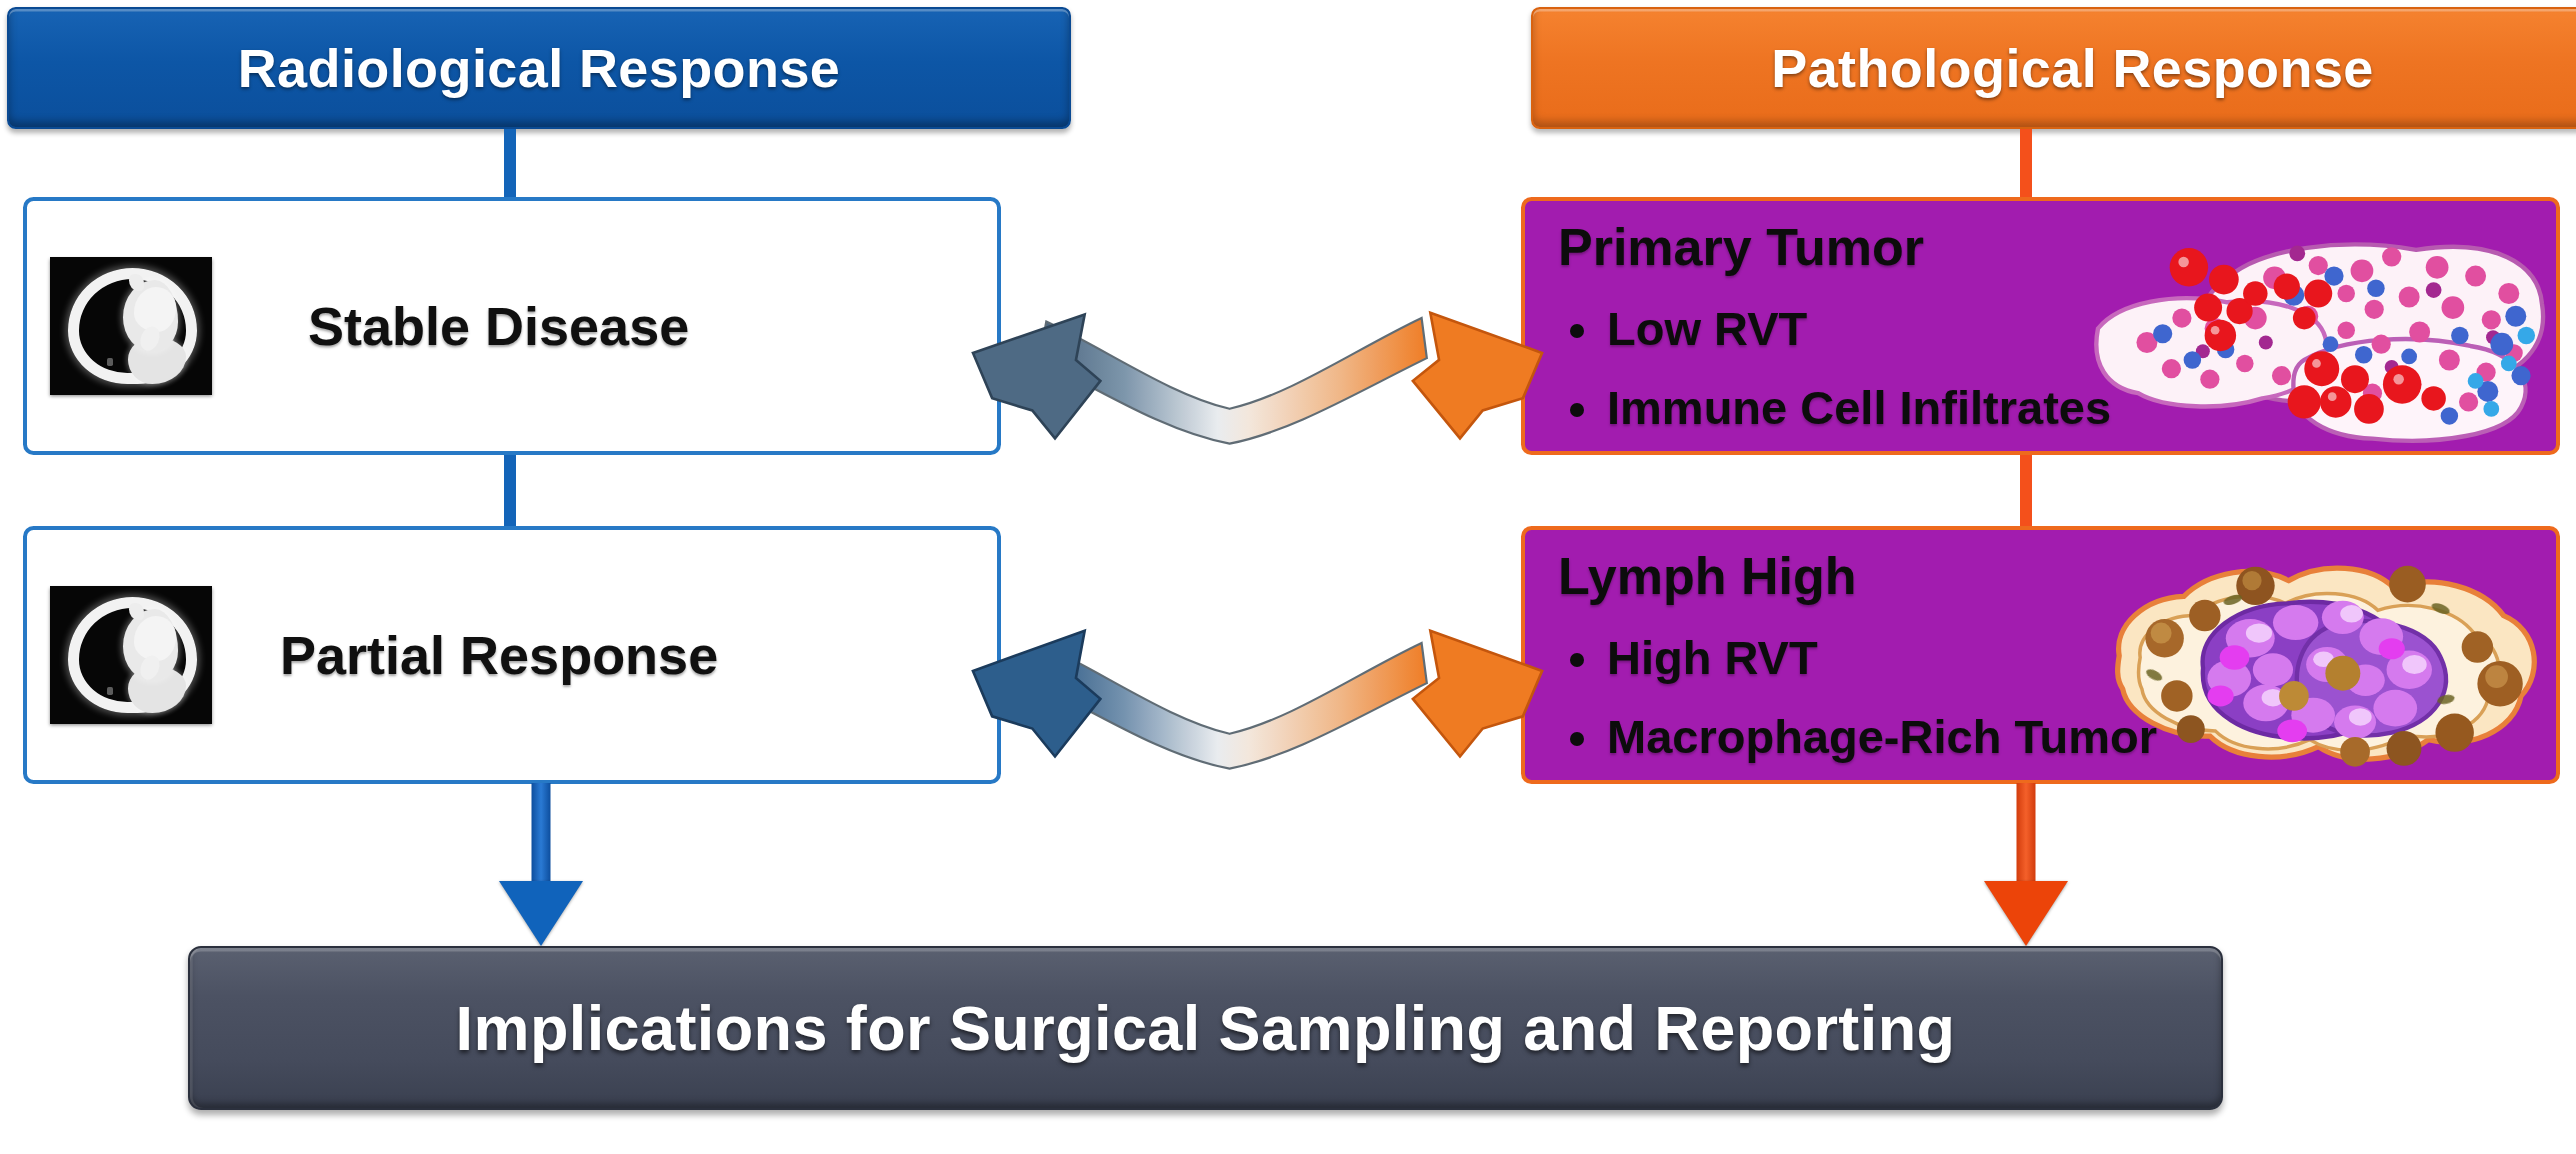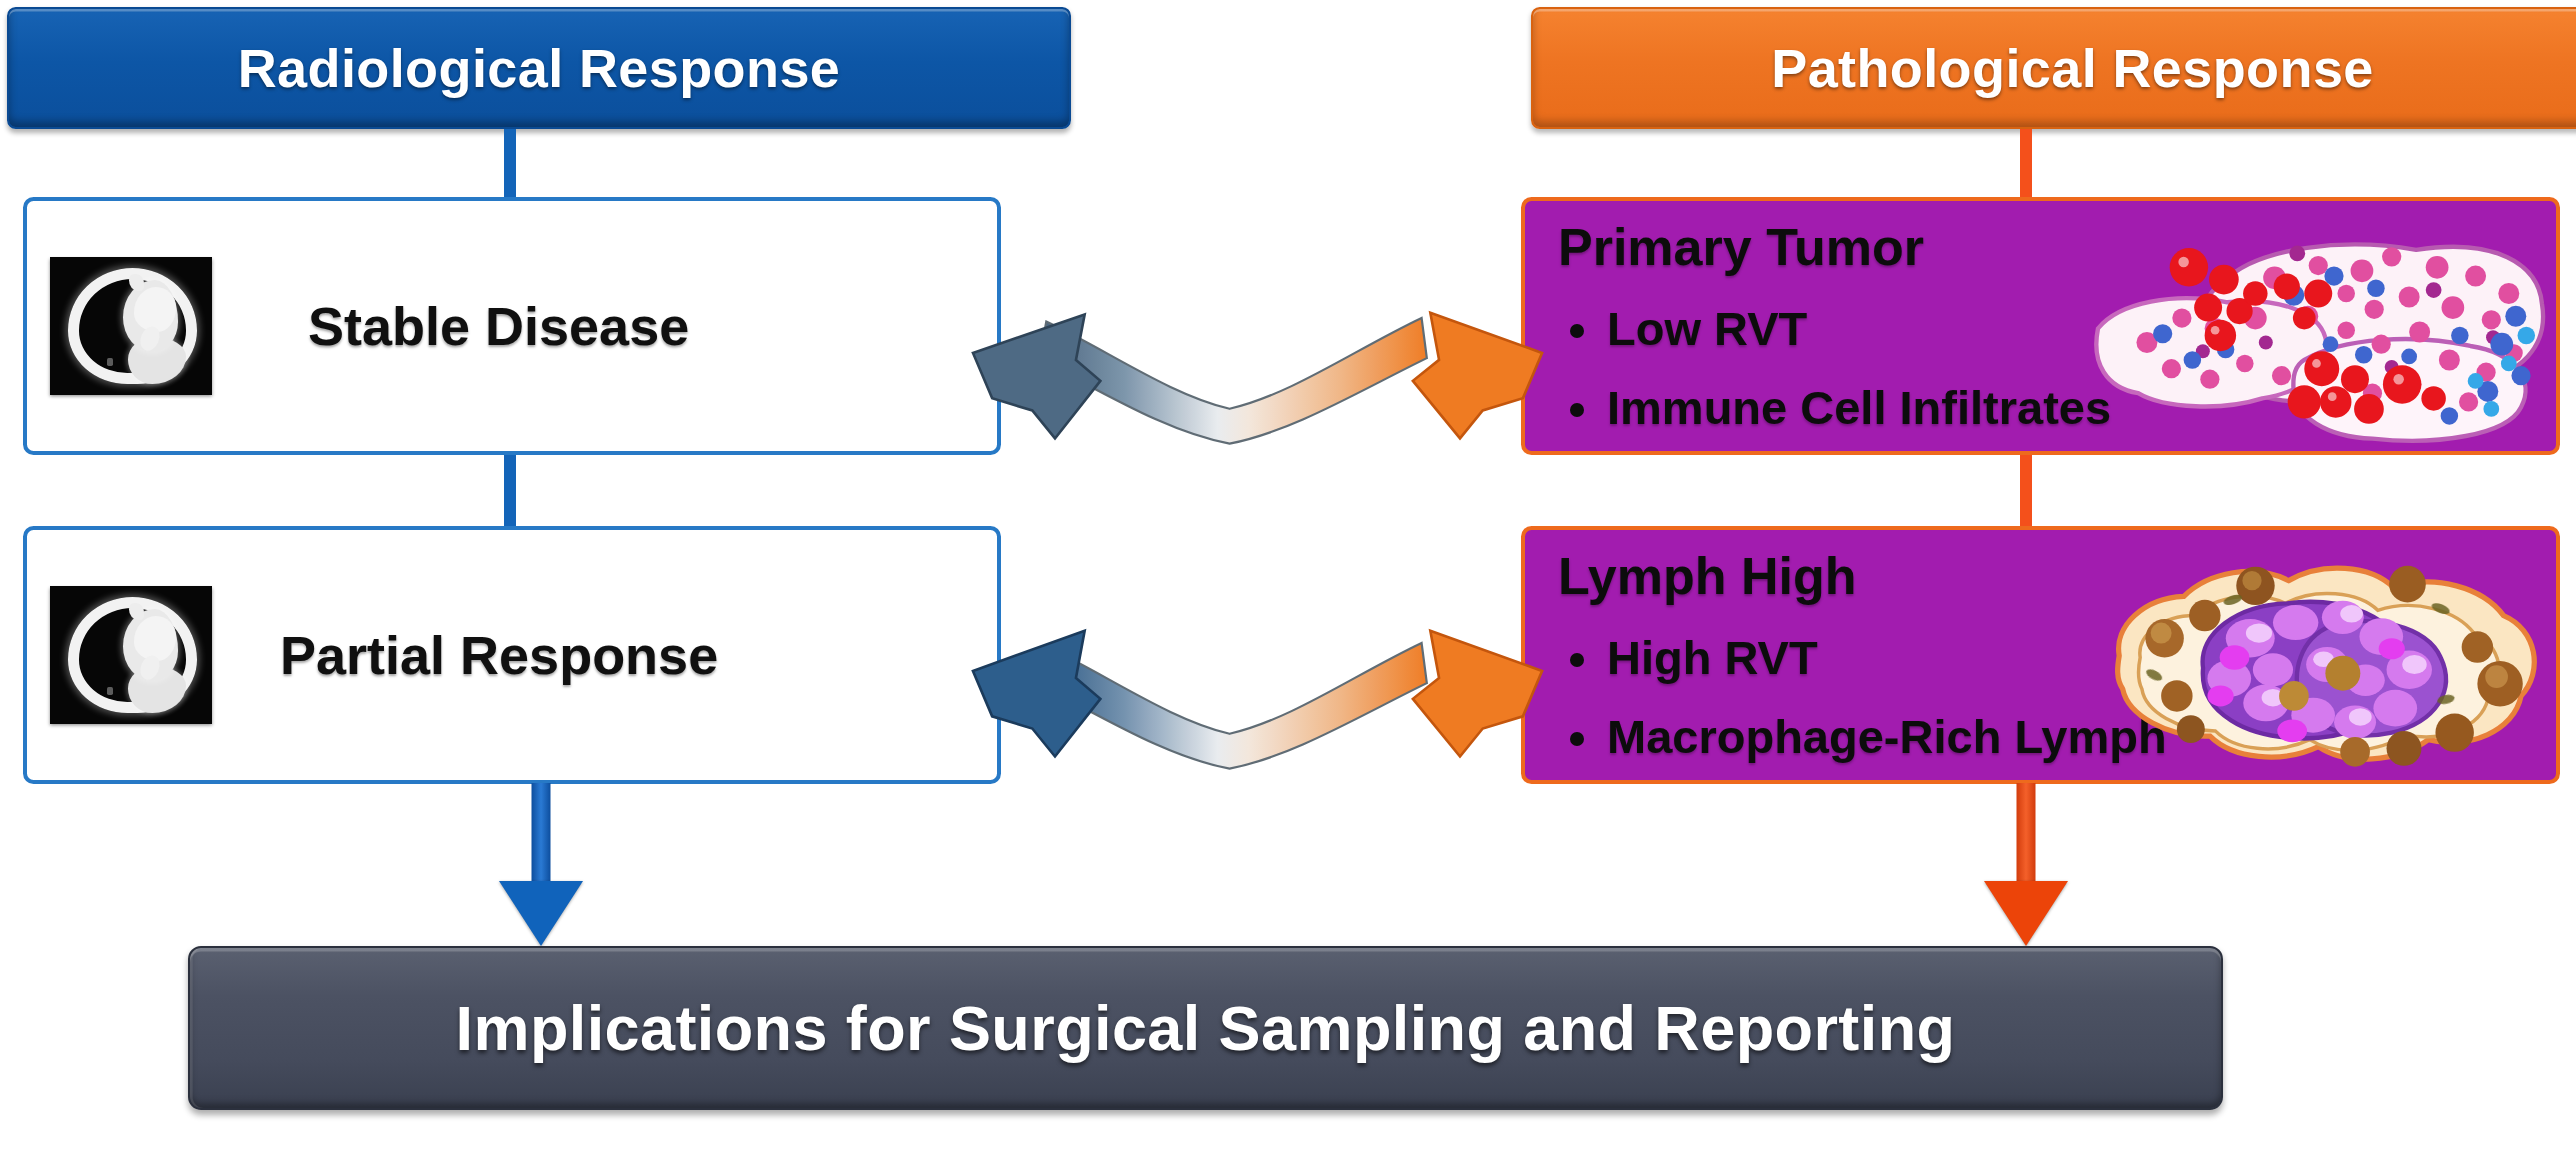--- a/index.html
+++ b/index.html
@@ -265,21 +265,21 @@
         </g>
       </g>
     </svg>
   </div>
 
   <div class="rbox" style="left:1521px;top:526px;width:1039px;height:258px;">
     <div class="txt">
       <div class="title">Lymph High</div>
       <ul>
         <li>High RVT</li>
-        <li>Macrophage-Rich Lymph</li>
+        <li>Macrophage-Rich Tumor</li>
       </ul>
     </div>
 
     <svg class="illus" style="left:568px;top:12.2px;" width="463" height="238" viewBox="0 0 530 272">
       <g>
 
         <path d="M30 130 C24 96 58 64 104 62 C132 34 186 24 224 44 C262 22 318 26 344 52
                  C392 36 446 52 470 84 C508 100 516 148 490 176 C482 216 430 238 384 226
                  C348 252 290 256 258 234 C216 254 160 248 134 222 C86 224 40 198 34 168
                  C26 156 28 142 30 130 Z" fill="#fbe6c2" stroke="#e8803a" stroke-width="6"></path>

